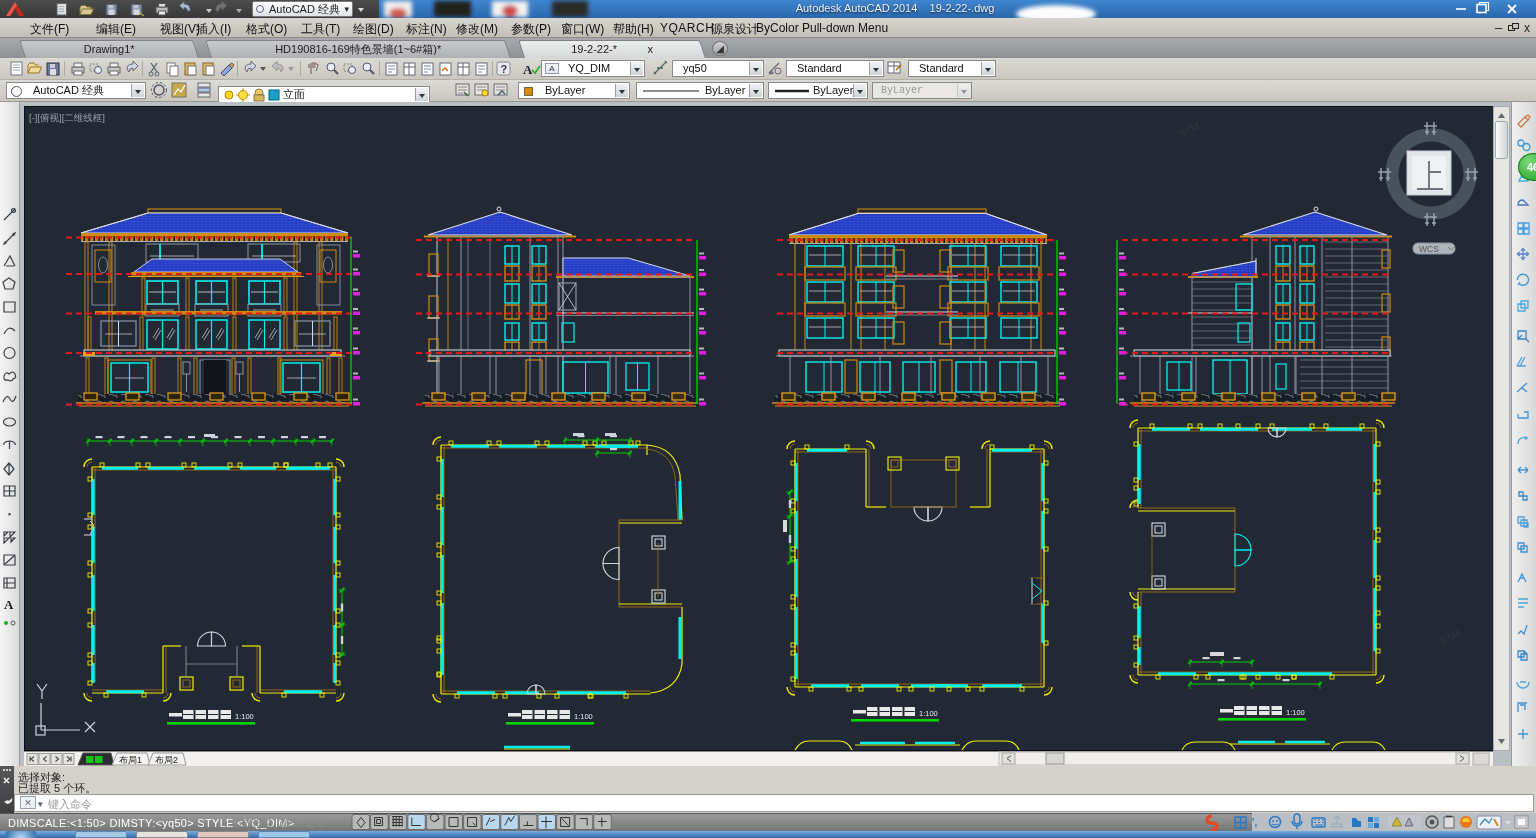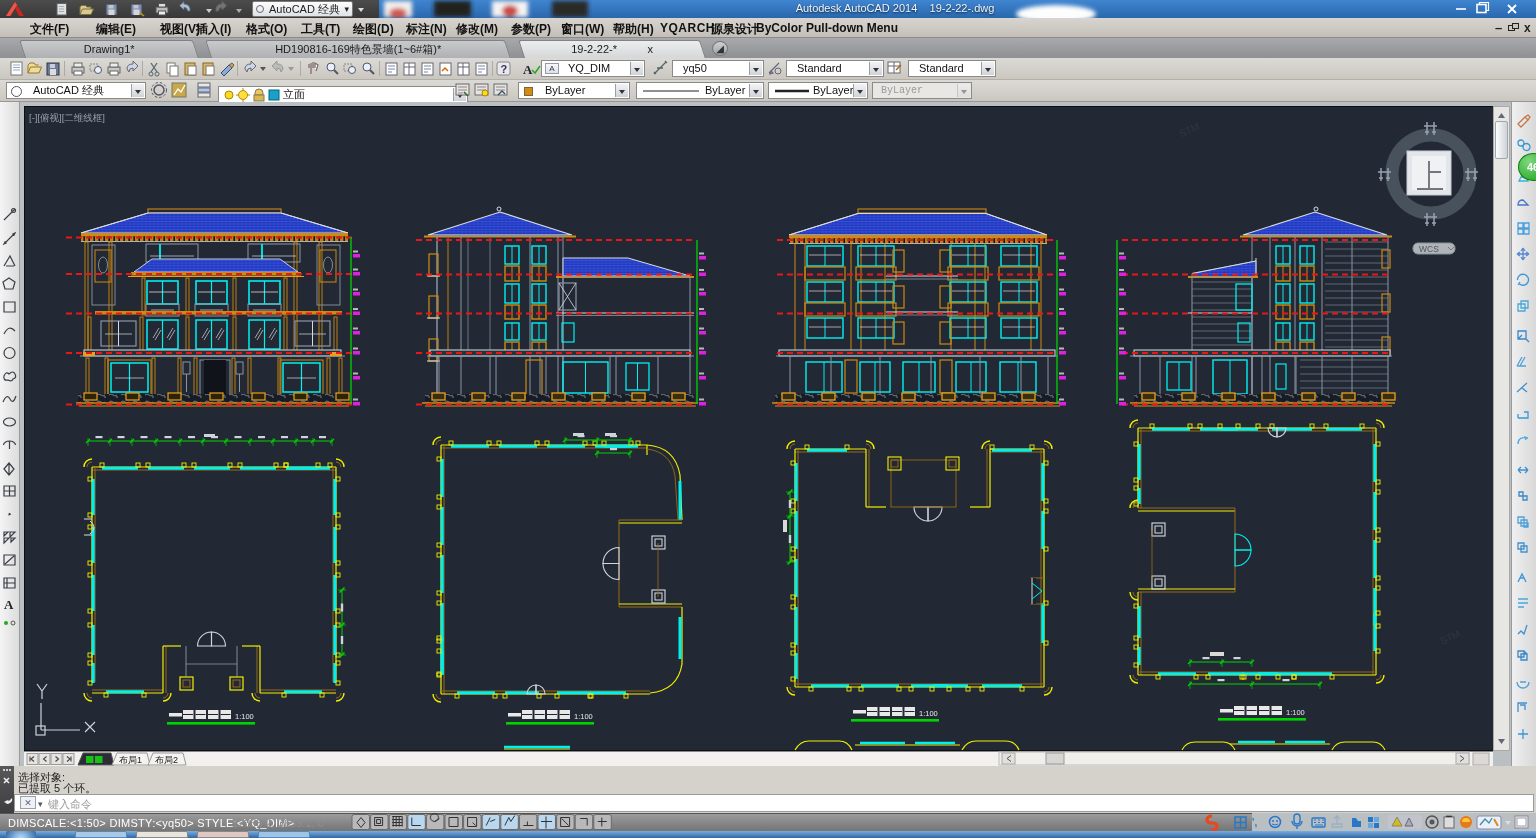--- a/index.html
+++ b/index.html
@@ -2,21 +2,21 @@
 <html><head><meta charset="utf-8"><style>
 *{margin:0;padding:0;box-sizing:border-box}
 html,body{width:1536px;height:838px;overflow:hidden}
 body{font-family:"Liberation Sans",sans-serif;position:relative;background:#babfc4;font-size:12px}
 .abs{position:absolute}
 #title{left:0;top:0;width:1536px;height:18px;background:linear-gradient(#3f85d0,#2a67ad)}
 #titleL{left:0;top:0;width:379px;height:18px;background:linear-gradient(#4c4c4c,#383838)}
 #wsbox{left:252px;top:1px;width:101px;height:16px;background:linear-gradient(#fdfdfd,#dfe2e6);border:1px solid #7a7a7a;border-radius:2px;color:#222;font-size:11px;line-height:15px}
 #ttext{left:645px;top:2px;width:500px;color:#eef3fa;font-size:11px;text-align:center;text-shadow:0 1px 2px #123}
 #menu{left:0;top:18px;width:1536px;height:20px;background:linear-gradient(#d8d5d0,#c3bfb8);border-bottom:1px solid #8f8b84;color:#111;font-size:12px}
-#menu b{position:absolute;top:3px;font-weight:bold;white-space:nowrap}
+#menu b{position:absolute;top:3px;font-weight:normal;white-space:nowrap}
 #tabs{left:0;top:38px;width:1536px;height:20px;background:linear-gradient(#a7a9ac,#8e9093)}
 .ftab{position:absolute;top:2px;height:18px;background:linear-gradient(#c9cacc,#aeb0b3);border:1px solid #7f8184;border-bottom:none;border-radius:3px 3px 0 0;color:#1a1a1a;font-size:11px;line-height:17px;text-align:center;transform:skewX(18deg)}
 .ftab>i{display:block;transform:skewX(-18deg);font-style:normal;white-space:nowrap;overflow:hidden}
 .ftab.act{background:linear-gradient(#eceded,#d6d7d9)}
 #tb1{left:0;top:58px;width:1536px;height:22px;background:linear-gradient(#dcdad5,#cac7c0);border-bottom:1px solid #b4b0a8}
 #tb2{left:0;top:80px;width:1536px;height:22px;background:linear-gradient(#dcdad5,#cac7c0);border-bottom:1px solid #9b978f}
 .combo{position:absolute;height:17px;background:#fff;border:1px solid #8a8a8a;font-size:11px;color:#111;line-height:15px}
 .combo .da{position:absolute;right:1px;top:1px;bottom:1px;width:13px;background:linear-gradient(#f2f3f5,#cfd3d8);border-left:1px solid #9aa0a6}
 .combo .da:after{content:"";position:absolute;left:3px;top:6px;border:3px solid transparent;border-top:4px solid #333}
 #main{left:0;top:102px;width:1536px;height:649px;background:#babfc4}
@@ -224,21 +224,21 @@
  <circle cx="9" cy="10" r="5" fill="none" stroke="#556" stroke-width="1.5"></circle>
     <circle cx="9" cy="10" r="7.5" fill="none" stroke="#556" stroke-width="1" stroke-dasharray="2.5 2"></circle>
  <rect x="22" y="3" width="14" height="14" fill="#c8a84a" stroke="#776"></rect>
     <path d="M24 15 l4 -6 3 3 4 -7" stroke="#fff" stroke-width="1.3" fill="none"></path>
 </svg>
 <svg class="abs" style="left:196px;top:80px" width="20" height="22">
     <rect x="2" y="3" width="12" height="4" fill="#e8e8e8" stroke="#667"></rect>
     <rect x="2" y="8" width="12" height="4" fill="#aac8e8" stroke="#667"></rect>
     <rect x="2" y="13" width="12" height="4" fill="#e8e8e8" stroke="#667"></rect>
   </svg>
-<div class="combo" style="left:218px;top:86px;width:250px">
+<div class="combo" style="left:218px;top:86px;width:212px">
     <svg width="230" height="17" style="position:absolute;left:2px;top:0">
       <circle cx="8" cy="8" r="4" fill="#ffd820" stroke="#a80"></circle>
       <circle cx="22" cy="8" r="4.5" fill="#ffdf40" stroke="#b80"></circle>
       <path d="M22 1 v2 M22 13 v2 M15 8 h2 M27 8 h2" stroke="#b80"></path>
       <path d="M34 6 q0 -4 4 -4 q4 0 4 4 v2 h-8 z" fill="#e8c860" stroke="#875"></path>
       <rect x="33" y="8" width="10" height="6" fill="#d8b850" stroke="#875"></rect>
       <rect x="48" y="3" width="10" height="10" fill="#18a0c8" stroke="#067"></rect>
     </svg>
     <span style="position:absolute;left:64px;top:0">立面</span>
     <span class="da"></span>

